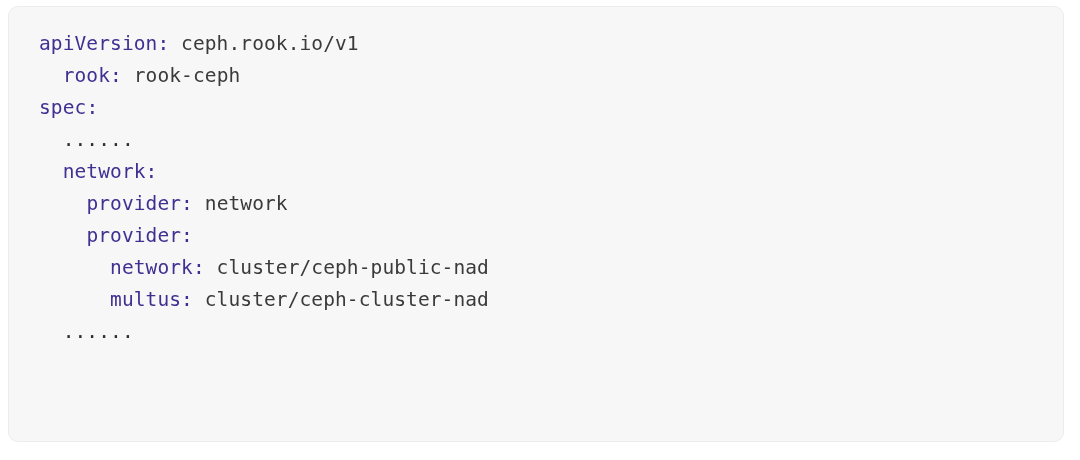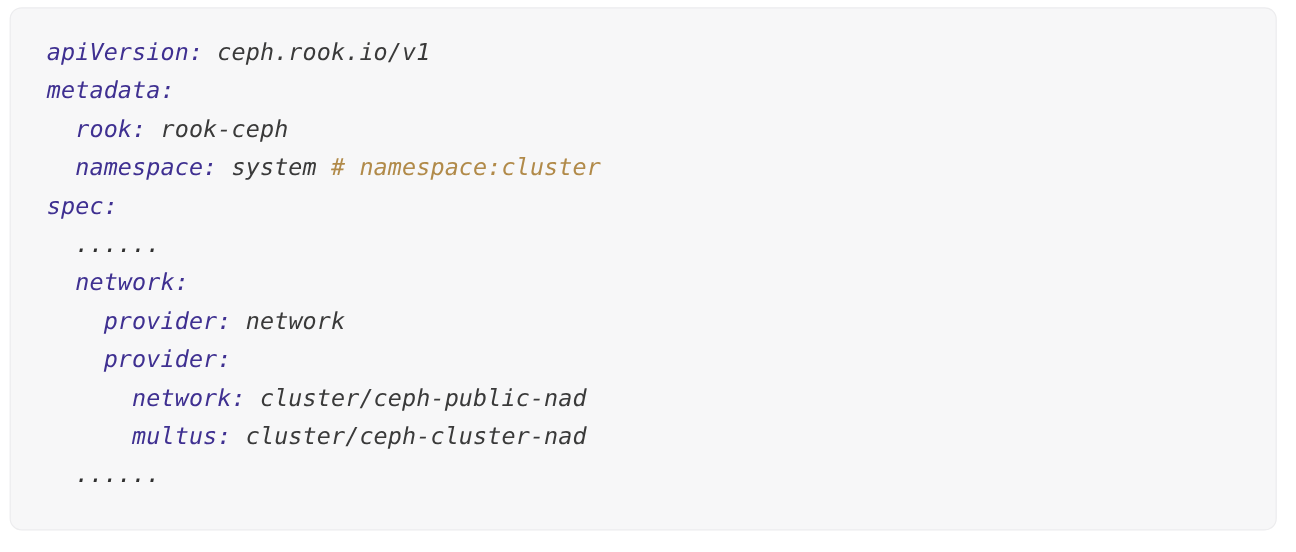--- a/index.html
+++ b/index.html
@@ -24,21 +24,20 @@
     background: #f7f7f8;
     border: 1px solid #ececee;
     border-radius: 10px;
     padding: 16px 0 16px 0;
   }
 
   .code-lines {
     display: block;
     padding-left: 30px;
     padding-top: 5px;
-    font-style: italic;
   }
 
   .code-line {
     display: block;
     height: 32px;
     line-height: 32px;
     white-space: pre;
     font-size: 19.5px;
     letter-spacing: 0.1px;
     color: #3a3a3a;
@@ -64,23 +63,21 @@
     color: transparent;
   }
 </style>
 </head>
 <body>
 
 <div id="code-card">
   <div class="code-lines">
 
   <span class="code-line"><span class="tok-key">apiVersion</span><span class="tok-punct">:</span><span class="tok-value"> ceph.rook.io/v1</span></span>
-      <span class="code-line"><span class="tok-key">metadata</span><span class="tok-punct">:</span></span>
       <span class="code-line"><span class="indent">  </span><span class="tok-key">rook</span><span class="tok-punct">:</span><span class="tok-value"> rook-ceph</span></span>
-      <span class="code-line"><span class="indent">  </span><span class="tok-key">namespace</span><span class="tok-punct">:</span><span class="tok-value"> system </span><span class="tok-comment"># namespace:cluster</span></span>
       <span class="code-line"><span class="tok-key">spec</span><span class="tok-punct">:</span></span>
       <span class="code-line"><span class="indent">  </span><span class="tok-ellipsis">......</span></span>
       <span class="code-line"><span class="indent">  </span><span class="tok-key">network</span><span class="tok-punct">:</span></span>
       <span class="code-line"><span class="indent">    </span><span class="tok-key">provider</span><span class="tok-punct">:</span><span class="tok-value"> network</span></span>
       <span class="code-line"><span class="indent">    </span><span class="tok-key">provider</span><span class="tok-punct">:</span></span>
       <span class="code-line"><span class="indent">      </span><span class="tok-key">network</span><span class="tok-punct">:</span><span class="tok-value"> cluster/ceph-public-nad</span></span>
       <span class="code-line"><span class="indent">      </span><span class="tok-key">multus</span><span class="tok-punct">:</span><span class="tok-value"> cluster/ceph-cluster-nad</span></span>
       <span class="code-line"><span class="indent">  </span><span class="tok-ellipsis">......</span></span>
     </div>
 </div>

